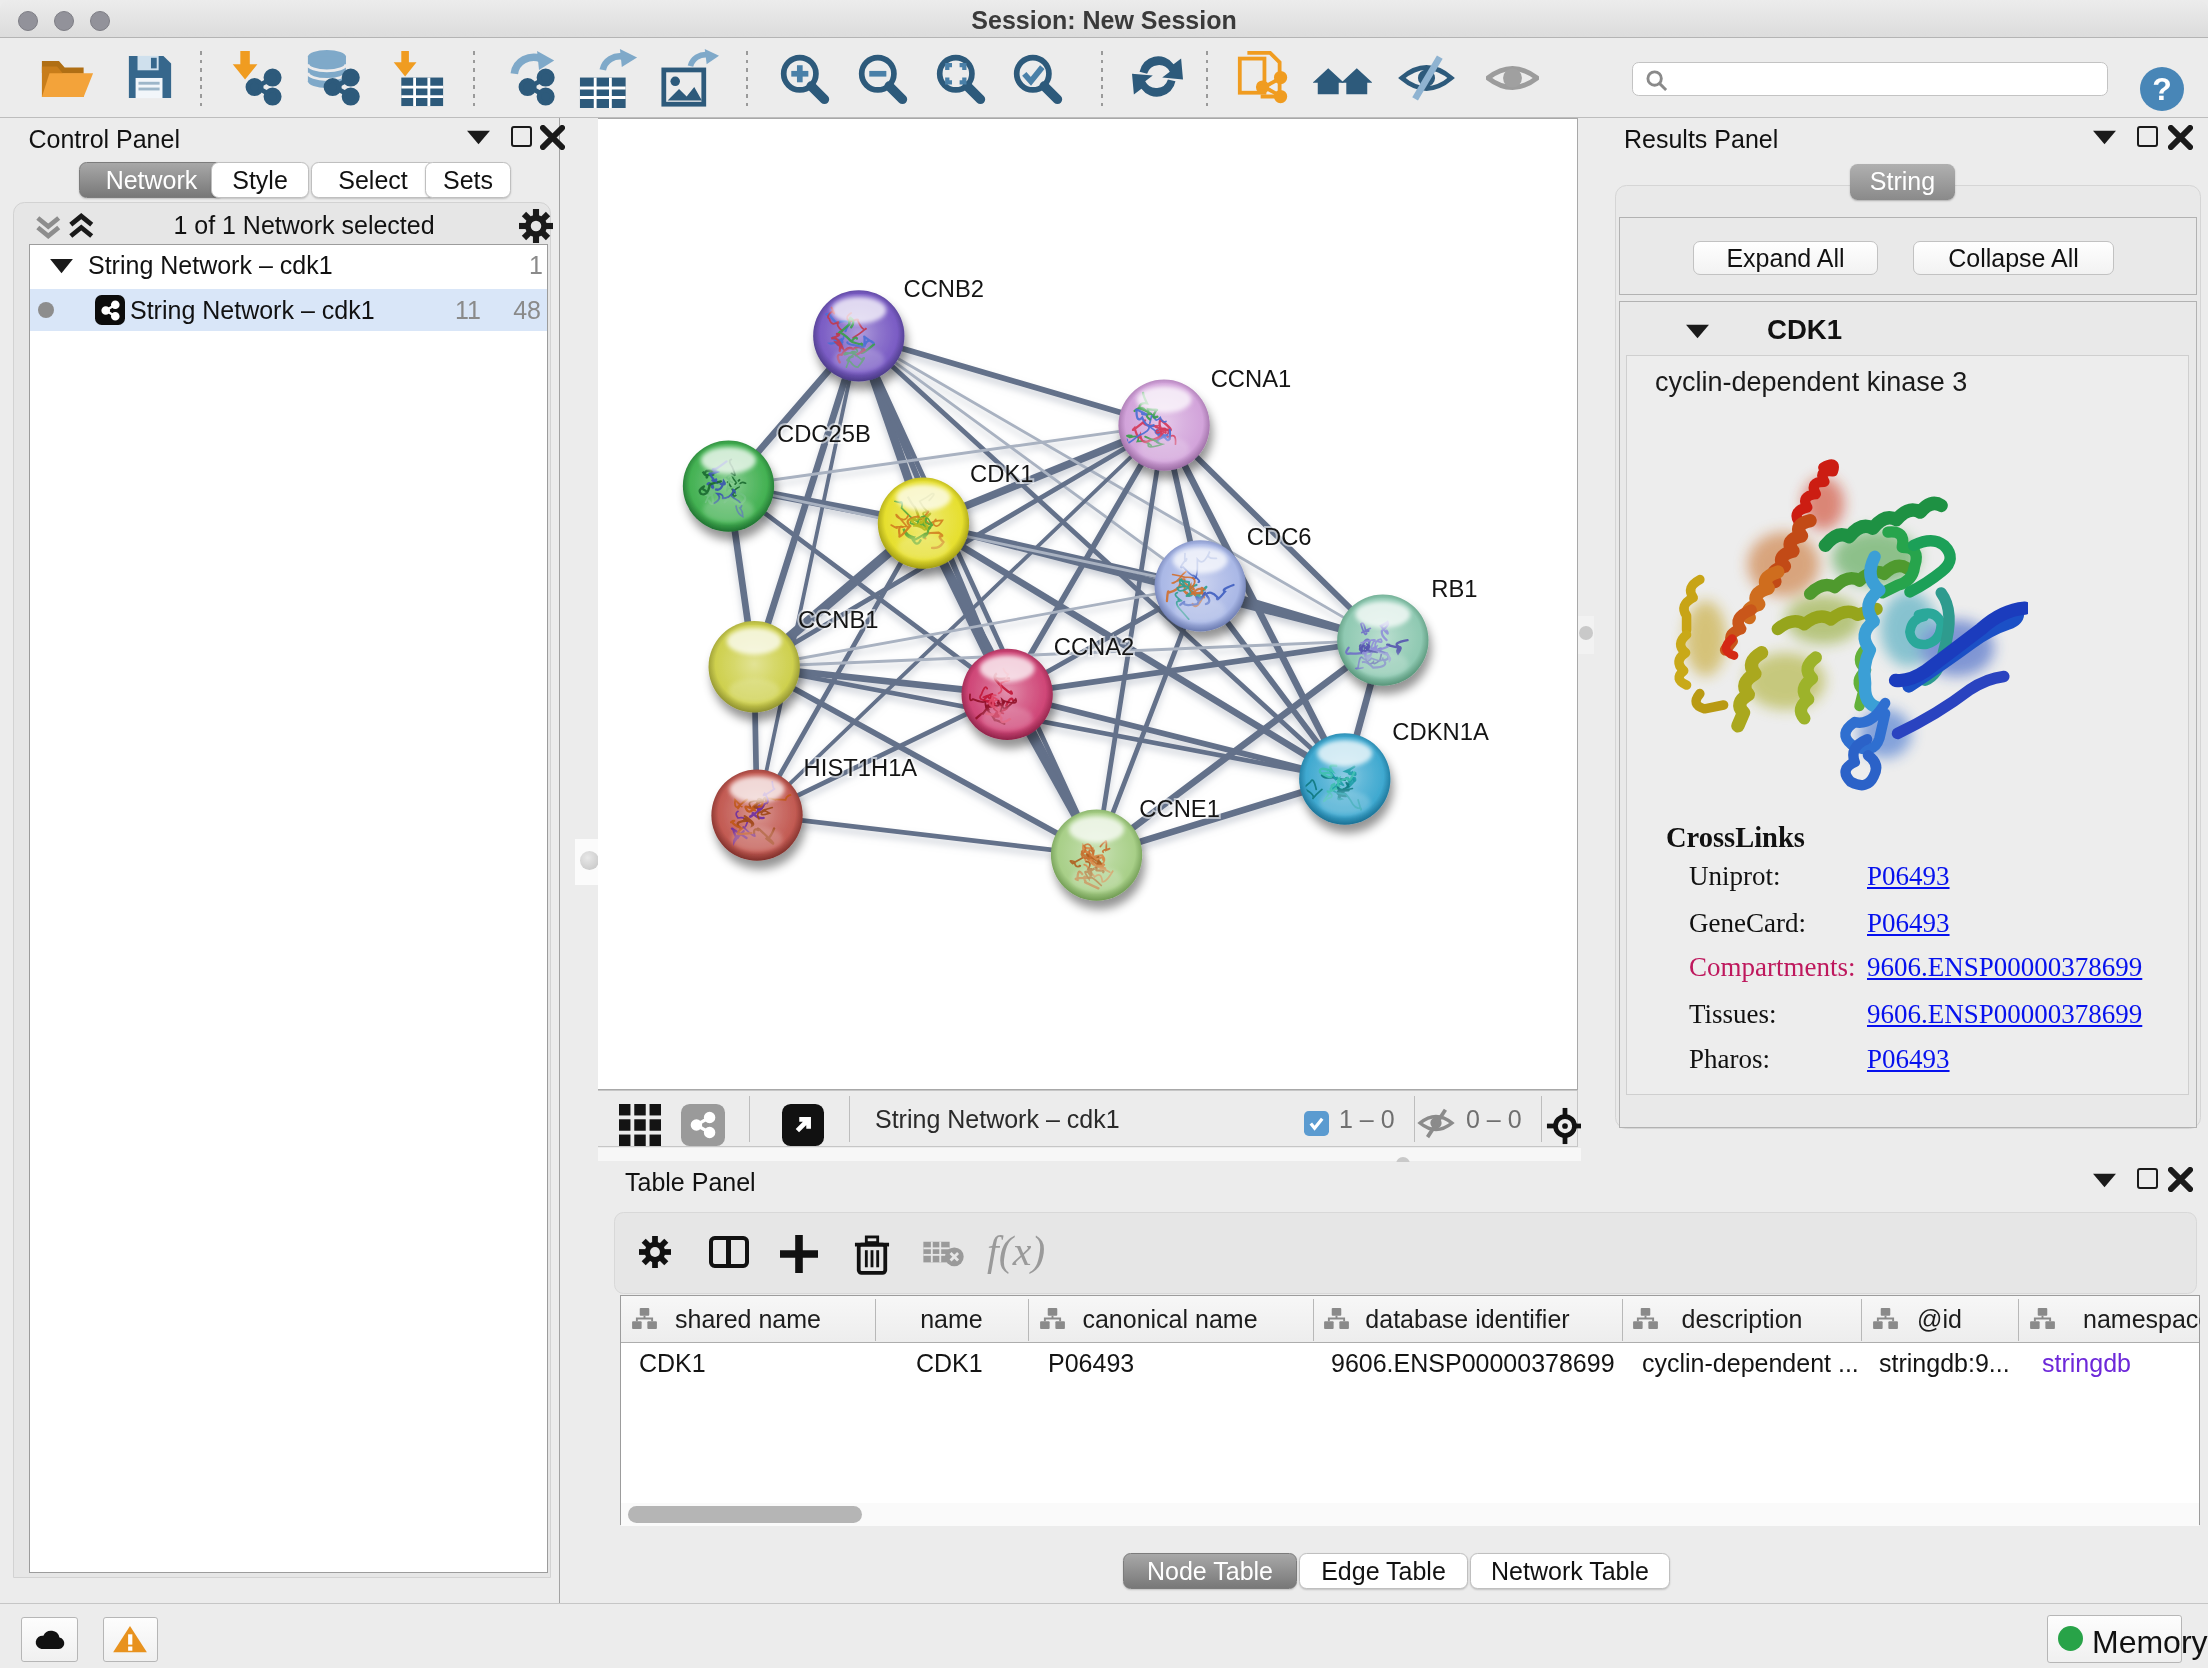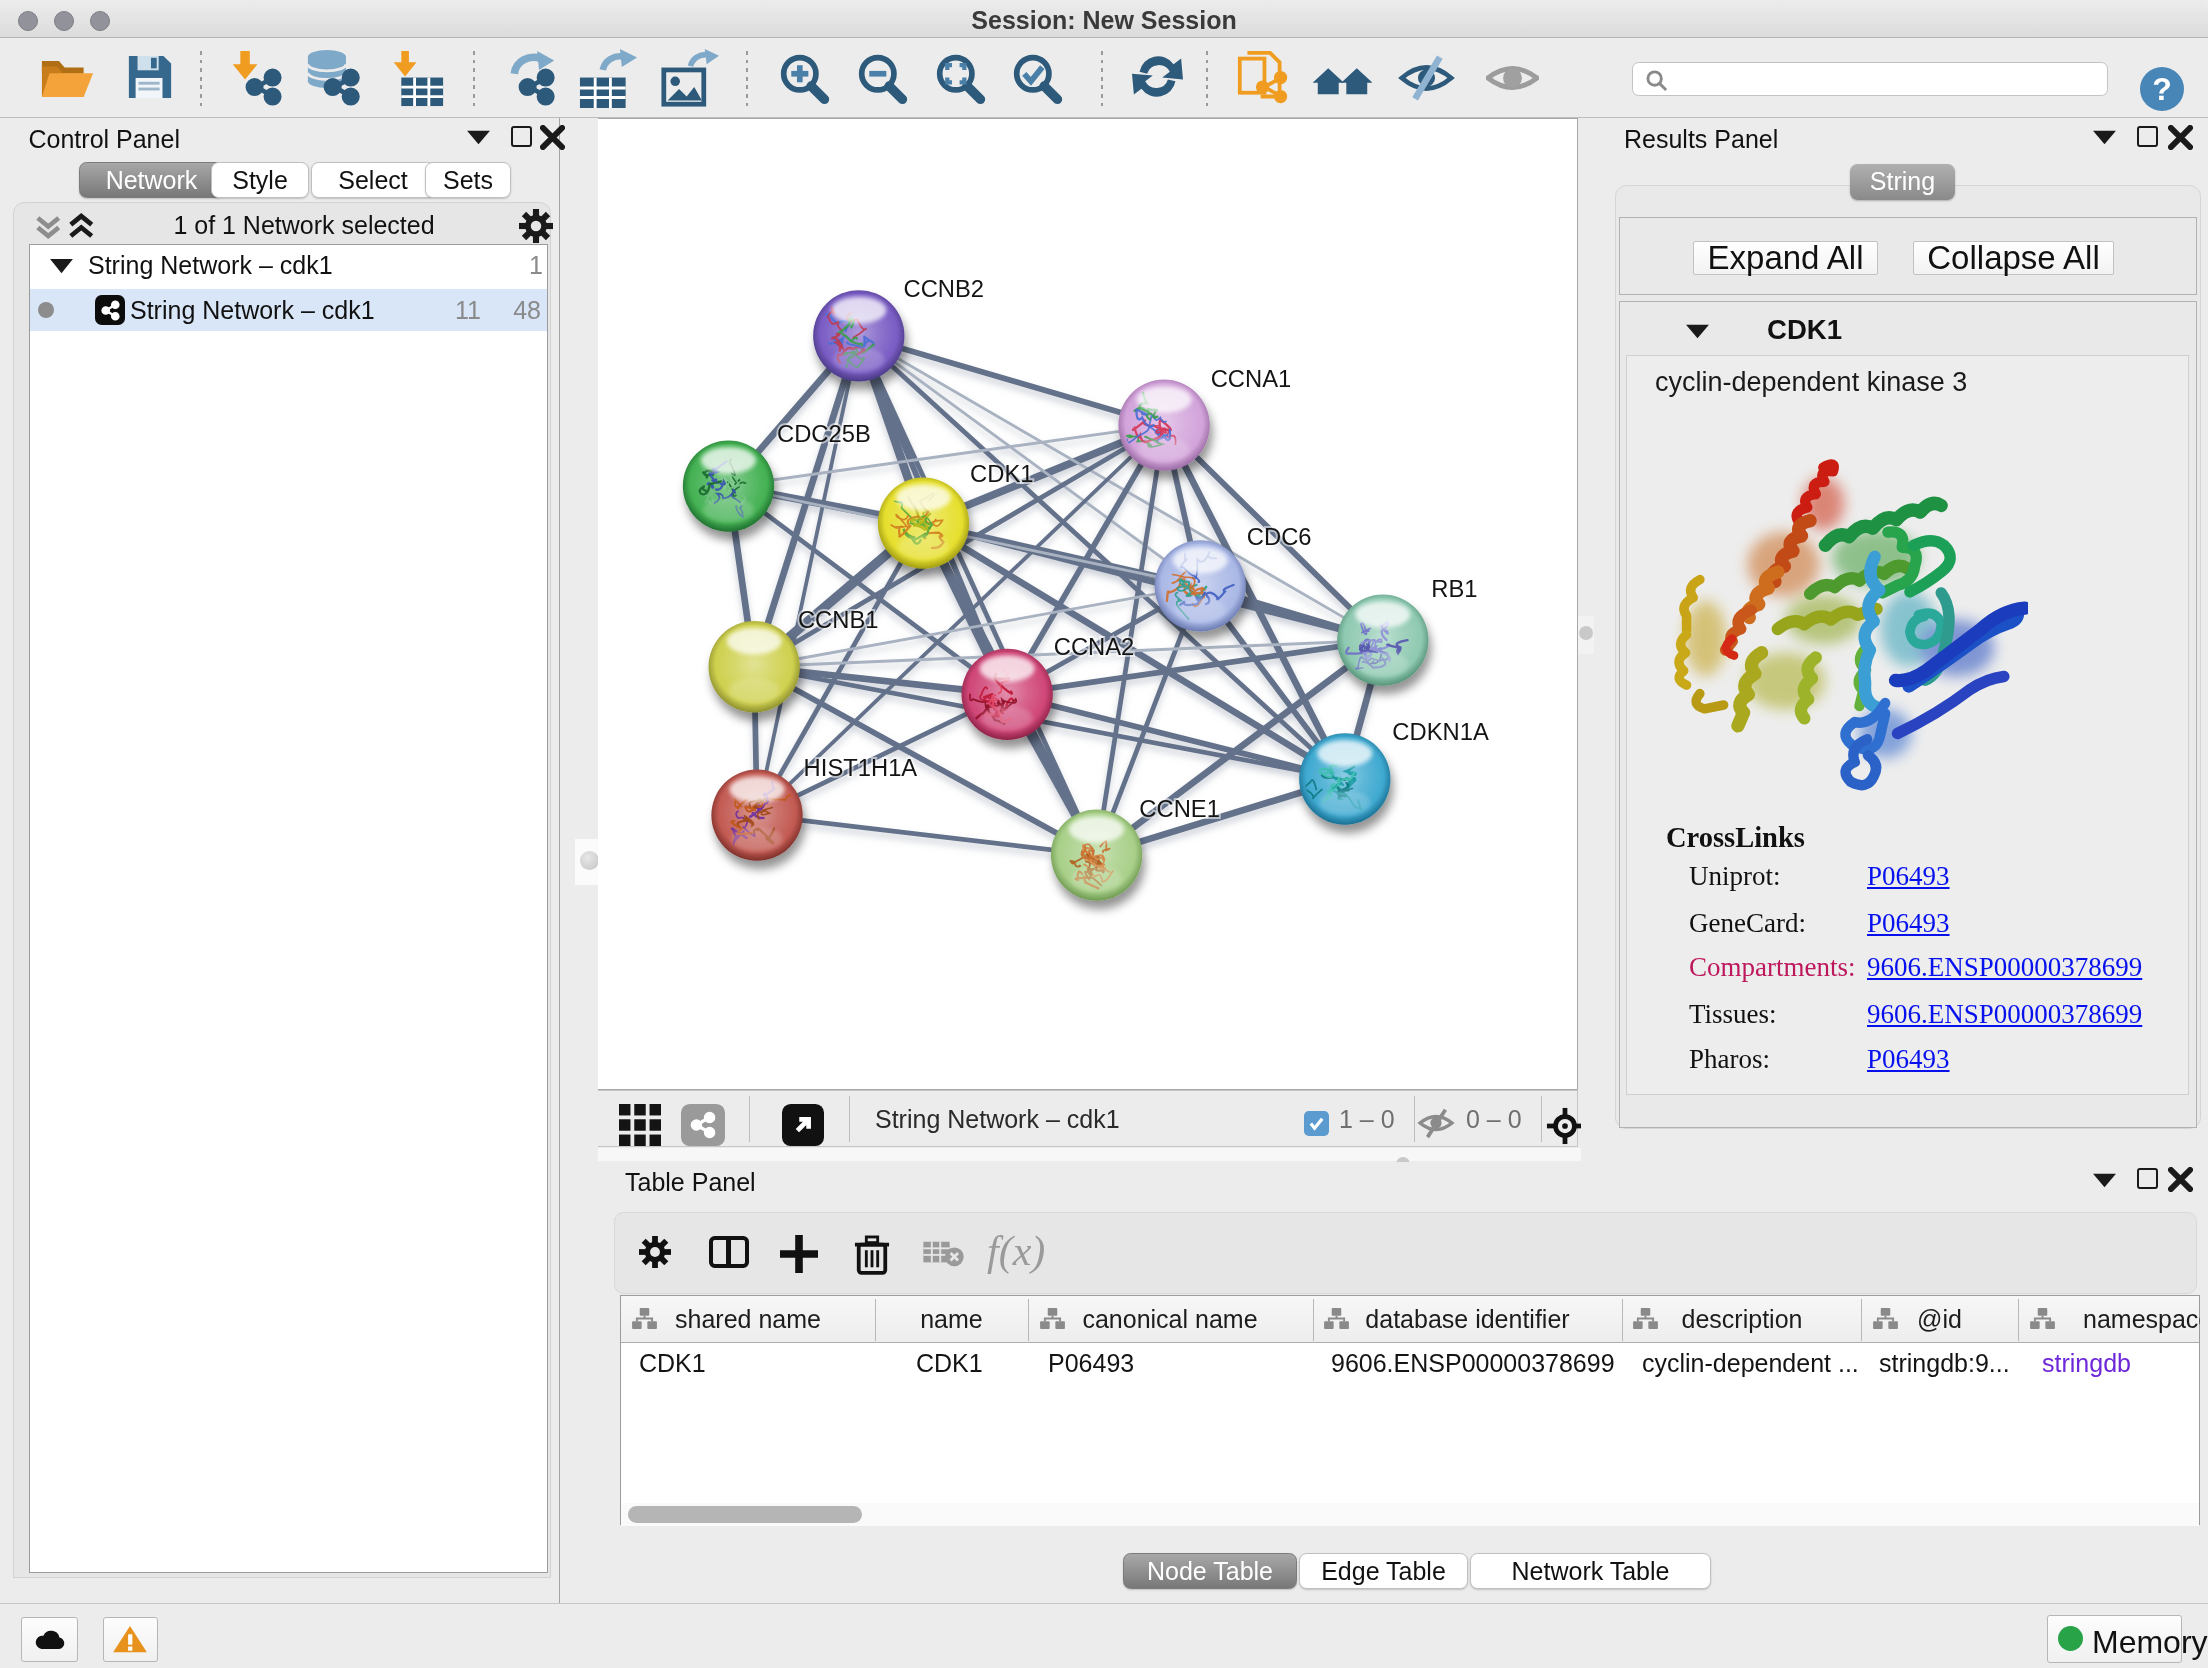--- a/index.html
+++ b/index.html
@@ -7,21 +7,21 @@
 .abs{position:absolute}
 .titlebar{left:0;top:0;width:2208px;height:38px;background:linear-gradient(#ececec,#dcdcdc);border-bottom:1px solid #b4b4b4;border-radius:9.5px 9.5px 0 0}
 .tl{top:10.5px;width:20px;height:20px;border-radius:50%;background:#92929a;border:1px solid #7e7e85}
 .title{top:5.7px;left:0;width:2208px;text-align:center;font-size:25px;font-weight:700;color:#3a3a3a}
 .toolbar{left:0;top:39px;width:2208px;height:79px;background:#ececec;border-bottom:1px solid #bdbdbd}
 .sep{top:51px;width:1.9px;height:55px;background:repeating-linear-gradient(#9a9a9a 0 3.8px,transparent 3.8px 8.6px)}
 .searchbox{left:1632px;top:62px;width:476px;height:34px;background:#fff;border:1px solid #c3c3c3;border-radius:6.7px}
 .panelhead{font-size:25px;color:#111}
 .tab{position:absolute;height:36px;border:1px solid #bfbfbf;background:#fff;color:#111;font-size:25px;text-align:center;line-height:34px;border-radius:7.6px;box-shadow:0 1px 1.9px rgba(0,0,0,.18)}
 .tabsel{background:linear-gradient(#a8a8a8,#787878);color:#fff;border-color:#7c7c7c}
-.btn{position:absolute;background:linear-gradient(#ffffff,#f2f2f2);border:1px solid #c2c2c2;border-radius:2px;font-size:33px;color:#111;text-align:center}
+.btn{position:absolute;background:linear-gradient(#ffffff,#f2f2f2);border:1px solid #c2c2c2;border-radius:7px;font-size:25px;color:#111;text-align:center}
 .cpanel{left:0;top:118px;width:560px;height:1485px;background:#ececec;border-right:1px solid #a3a3a3}
 .cpbox{left:13.3px;top:202px;width:538px;height:1376px;background:#e6e6e6;border:1px solid #d2d2d2;border-radius:11.4px 11.4px 0 0}
 .cplist{left:15px;top:41px;width:519px;height:1329px;background:#fff;border:1px solid #9c9c9c}
 .netview{left:598px;top:118px;width:980px;height:972px;background:#fff;border:1px solid #a8a8a8;border-left:none}
 .nettb{left:598px;top:1090px;width:980px;height:57px;background:#ececec;border:1px solid #c6c6c6;border-left:none}
 .results{left:1581px;top:118px;width:628px;height:1044px;background:#ececec}
 .rbox{position:absolute;border:1px solid #b2b2b2;background:#e9e9e9}
 .serif{font-family:"Liberation Serif",serif}
 .link{color:#0611ee;text-decoration:underline}
 .tpanel{left:598px;top:1162px;width:1610px;height:440px;background:#ececec}
@@ -870,21 +870,21 @@
 <div class="abs" style="left:916px;top:1349px;font-size:25px;color:#141414">CDK1</div>
 <div class="abs" style="left:1048px;top:1349px;font-size:25px;color:#141414">P06493</div>
 <div class="abs" style="left:1331px;top:1349px;font-size:25px;color:#141414">9606.ENSP00000378699</div>
 <div class="abs" style="left:1642px;top:1349px;font-size:25px;color:#141414">cyclin-dependent ...</div>
 <div class="abs" style="left:1879px;top:1349px;font-size:25px;color:#141414">stringdb:9...</div>
 <div class="abs" style="left:2042px;top:1349px;font-size:25px;color:#6d28d9">stringdb</div>
 <div class="abs" style="left:621px;top:1503px;width:1578px;height:23px;background:#fafafa"></div>
 <div class="abs" style="left:628px;top:1506px;width:234px;height:17px;background:#b5b5b5;border-radius:8.6px"></div>
 <div class="abs tab tabsel" style="left:1123px;top:1553px;width:174px;height:36px">Node Table</div>
 <div class="abs tab" style="left:1299px;top:1553px;width:169px;height:36px">Edge Table</div>
-<div class="abs tab" style="left:1470px;top:1553px;width:241px;height:36px">Network Table</div>
+<div class="abs tab" style="left:1470px;top:1553px;width:200px;height:36px">Network Table</div>
 <div class="abs statusbar"></div>
 <div class="abs sbtn" style="left:21px;top:1617px;width:57px;height:45px"></div>
 <svg class="abs" style="left:32px;top:1628px" width="36" height="23" viewBox="0 0 38 24">
     <path d="M10 22 a7 7 0 1 1 2 -14 a9 9 0 0 1 17 2 a6 6 0 0 1 -2 12z" fill="#111"></path>
   </svg>
 <div class="abs sbtn" style="left:103px;top:1617px;width:55px;height:45px"></div>
 <svg class="abs" style="left:112px;top:1624px" width="36" height="30" viewBox="0 0 38 32">
     <path d="M19 2 L37 30 H1z" fill="#e8921e"></path>
     <rect x="17" y="11" width="4.5" height="11" fill="#fff"></rect>
     <rect x="17" y="24" width="4.5" height="4.5" fill="#fff"></rect>

